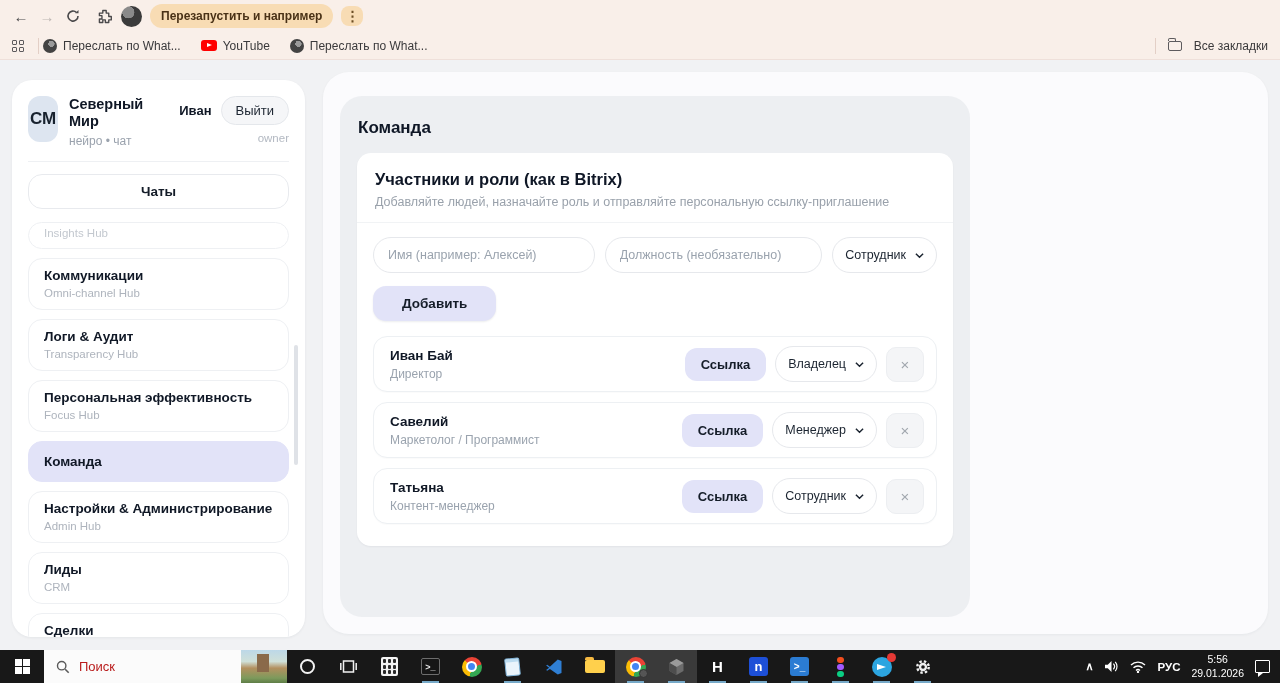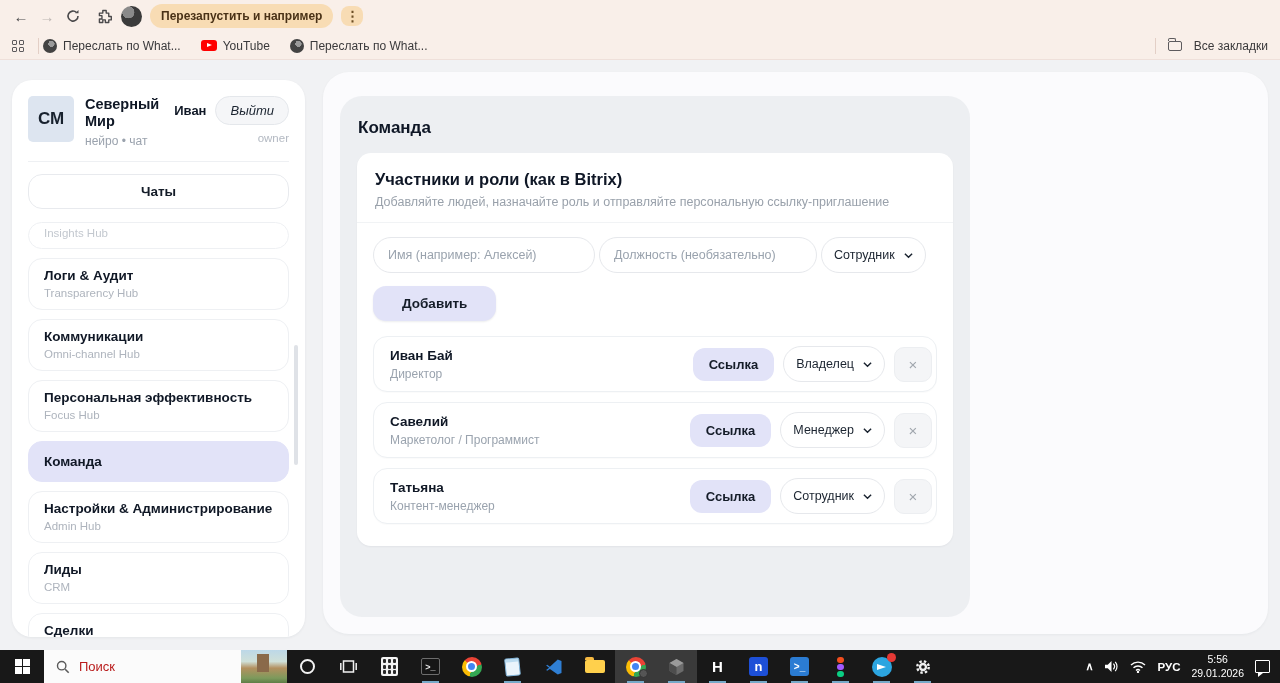--- a/index.html
+++ b/index.html
@@ -27,28 +27,28 @@
   .bm-spacer { flex:1; }
   .bm-folder { width:14px; height:10px; border:1.5px solid #5d5b5e; border-radius:2px; position:relative; margin-right:6px; }
   .bm-folder:before { content:""; position:absolute; top:-4px; left:-1px; width:6px; height:2px; border:1.5px solid #5d5b5e; border-bottom:none; border-radius:2px 2px 0 0; }
 
   
   .page { position:relative; height:590px; background:#f1f2f4; }
 
   
   .sidebar { position:absolute; left:12px; top:20px; width:293px; height:557px; background:#fff; border-radius:20px; box-shadow:0 1px 3px rgba(20,30,50,.06); padding:16px; overflow:hidden; }
   .sb-head { display:flex; }
-  .org-avatar { width:46px; height:46px; border-radius:5px; background:#dde5f0; color:#18222e; font-weight:bold; font-size:17px; display:flex; align-items:center; justify-content:center; flex:none; }
+  .org-avatar { width:30px; height:46px; border-radius:12px; background:#dde5f0; color:#18222e; font-weight:bold; font-size:17px; display:flex; align-items:center; justify-content:center; flex:none; }
   .org-meta { margin-left:11px; width:105px; }
   .org-name { font-size:14.5px; font-weight:bold; color:#101826; line-height:1.2; }
   .org-sub { font-size:12px; color:#9aa2ad; margin-top:3px; }
   .sb-user { margin-left:auto; text-align:right; }
   .sb-user-row { display:flex; align-items:center; gap:9px; justify-content:flex-end; }
   .sb-user-name { font-size:13px; font-weight:bold; color:#101826; }
-  .logout-btn { background:#f5f6f8; border:1px solid #e4e7eb; border-radius:999px; padding:6px 14px; font-size:13px; color:#1b2430; font-family:inherit;font-style:italic; }
+  .logout-btn { background:#f5f6f8; border:1px solid #e4e7eb; border-radius:999px; padding:6px 14px; font-size:13px; color:#1b2430; font-family:inherit; }
   .sb-user-role { font-size:11.5px; color:#b3b9c2; margin-top:7px; }
   .sb-div { height:1px; background:#eef0f3; margin:13px 0 12px; }
   .sb-tabs { display:flex; gap:10px; }
   .sb-tab { flex:1; text-align:center; padding:9px 0; border-radius:14px; font-size:13.5px; font-weight:bold; color:#141c28; background:#fff; border:1px solid #e8eaee; }
   .sb-tab.active { background:#e2e3f8; border-color:#e2e3f8; }
   .sb-list { margin-top:13px; }
   .sb-item { border:1px solid #eef0f3; border-radius:14px; padding:9px 15px 10px; margin-bottom:9px; background:#fff; }
   .sb-item .t { font-size:13.5px; font-weight:bold; color:#101826; }
   .sb-item .s { font-size:11.5px; color:#aeb4bd; margin-top:4px; }
   .sb-item.partial { height:27px; padding-top:4px; overflow:hidden; }
@@ -57,30 +57,30 @@
   .sb-scroll { position:absolute; right:7px; top:265px; width:4px; height:120px; border-radius:2px; background:#dfe2e7; }
 
   
   .main-panel { position:absolute; left:323px; top:12px; width:945px; height:562px; background:#fbfbfd; border-radius:26px; box-shadow:0 1px 3px rgba(20,30,50,.05); }
   .gray-panel { position:absolute; left:17px; top:24px; width:630px; height:521px; background:#edeff2; border-radius:22px; }
   .page-title { font-size:17px; font-weight:bold; color:#0f1726; padding:22px 0 0 18px; }
   .card { background:#fff; border-radius:14px; margin:15px 17px 0; box-shadow:0 1px 2px rgba(16,24,40,.05); }
   .card-head { padding:17px 18px 13px; border-bottom:1px solid #f1f3f5; }
   .card-title { font-size:16.5px; font-weight:bold; color:#0f1726; }
   .card-sub { font-size:12.5px; color:#99a1ab; margin-top:6px; }
-  .form-row { display:flex; gap:4px; padding:14px 16px 0; }
+  .form-row { display:flex; gap:10px; padding:14px 16px 0; }
   .inp { height:36px; border:1px solid #e6e8ec; border-radius:18px; padding:0 14px; font-size:12.5px; color:#374151; font-family:inherit; background:#fff; }
   .inp::placeholder { color:#9aa3ae; }
   .inp.name { width:222px; }
   .inp.pos { width:218px; }
   .sel { height:36px; border:1px solid #e6e8ec; border-radius:18px; padding:0 12px; font-size:12.5px; color:#1b2430; background:#fff; display:flex; align-items:center; gap:9px; }
   .chev { width:9px; height:9px; flex:none; }
   .add-btn { display:inline-block; margin:13px 16px 15px; background:#e2e3f8; border:none; border-radius:13px; padding:10px 29px; font-size:13.5px; font-weight:bold; color:#141c28; font-family:inherit; box-shadow:0 1px 2px rgba(16,24,40,.08); }
   .rows { padding:0 16px 18px; }
-  .m-row { display:flex; align-items:center; border:1px solid #edf0f3; border-radius:14px; padding:9px 4px 9px 16px; margin-bottom:10px; background:#fff; box-shadow:0 1px 1px rgba(16,24,40,.02); }
+  .m-row { display:flex; align-items:center; border:1px solid #edf0f3; border-radius:14px; padding:9px 12px 9px 16px; margin-bottom:10px; background:#fff; box-shadow:0 1px 1px rgba(16,24,40,.02); }
   .m-name { font-size:13.5px; font-weight:bold; color:#101826; }
   .m-role { font-size:12px; color:#9aa3ae; margin-top:4px; }
   .m-ctl { margin-left:auto; display:flex; align-items:center; gap:9px; }
   .link-btn { background:#e2e3f8; border:none; border-radius:12px; padding:9px 16px; font-size:13px; font-weight:bold; color:#141c28; font-family:inherit; }
   .x-btn { width:38px; height:35px; background:#f4f5f7; border:1px solid #eceef1; border-radius:10px; color:#a0a6ad; font-size:15px; display:flex; align-items:center; justify-content:center; }
 
   
   .taskbar { height:33px; background:#181818; display:flex; align-items:stretch; }
   .tb-btn { width:44px; display:flex; align-items:center; justify-content:center; position:relative; }
   .app-btn { width:41px; }
@@ -186,26 +186,26 @@
     </div>
     <div class="sb-div"></div>
     <div class="sb-tabs">
       <div class="sb-tab">Чаты</div>
     </div>
     <div class="sb-list">
       <div class="sb-item partial">
         <div class="s">Insights Hub</div>
       </div>
       <div class="sb-item">
+        <div class="t">Коммуникации</div>
+        <div class="s">Omni-channel Hub</div>
+      </div>
+      <div class="sb-item">
         <div class="t">Логи &amp; Аудит</div>
         <div class="s">Transparency Hub</div>
-      </div>
-      <div class="sb-item">
-        <div class="t">Коммуникации</div>
-        <div class="s">Omni-channel Hub</div>
       </div>
       <div class="sb-item">
         <div class="t">Персональная эффективность</div>
         <div class="s">Focus Hub</div>
       </div>
       <div class="sb-item active">
         <div class="t">Команда</div>
       </div>
       <div class="sb-item">
         <div class="t">Настройки &amp; Администрирование</div>

